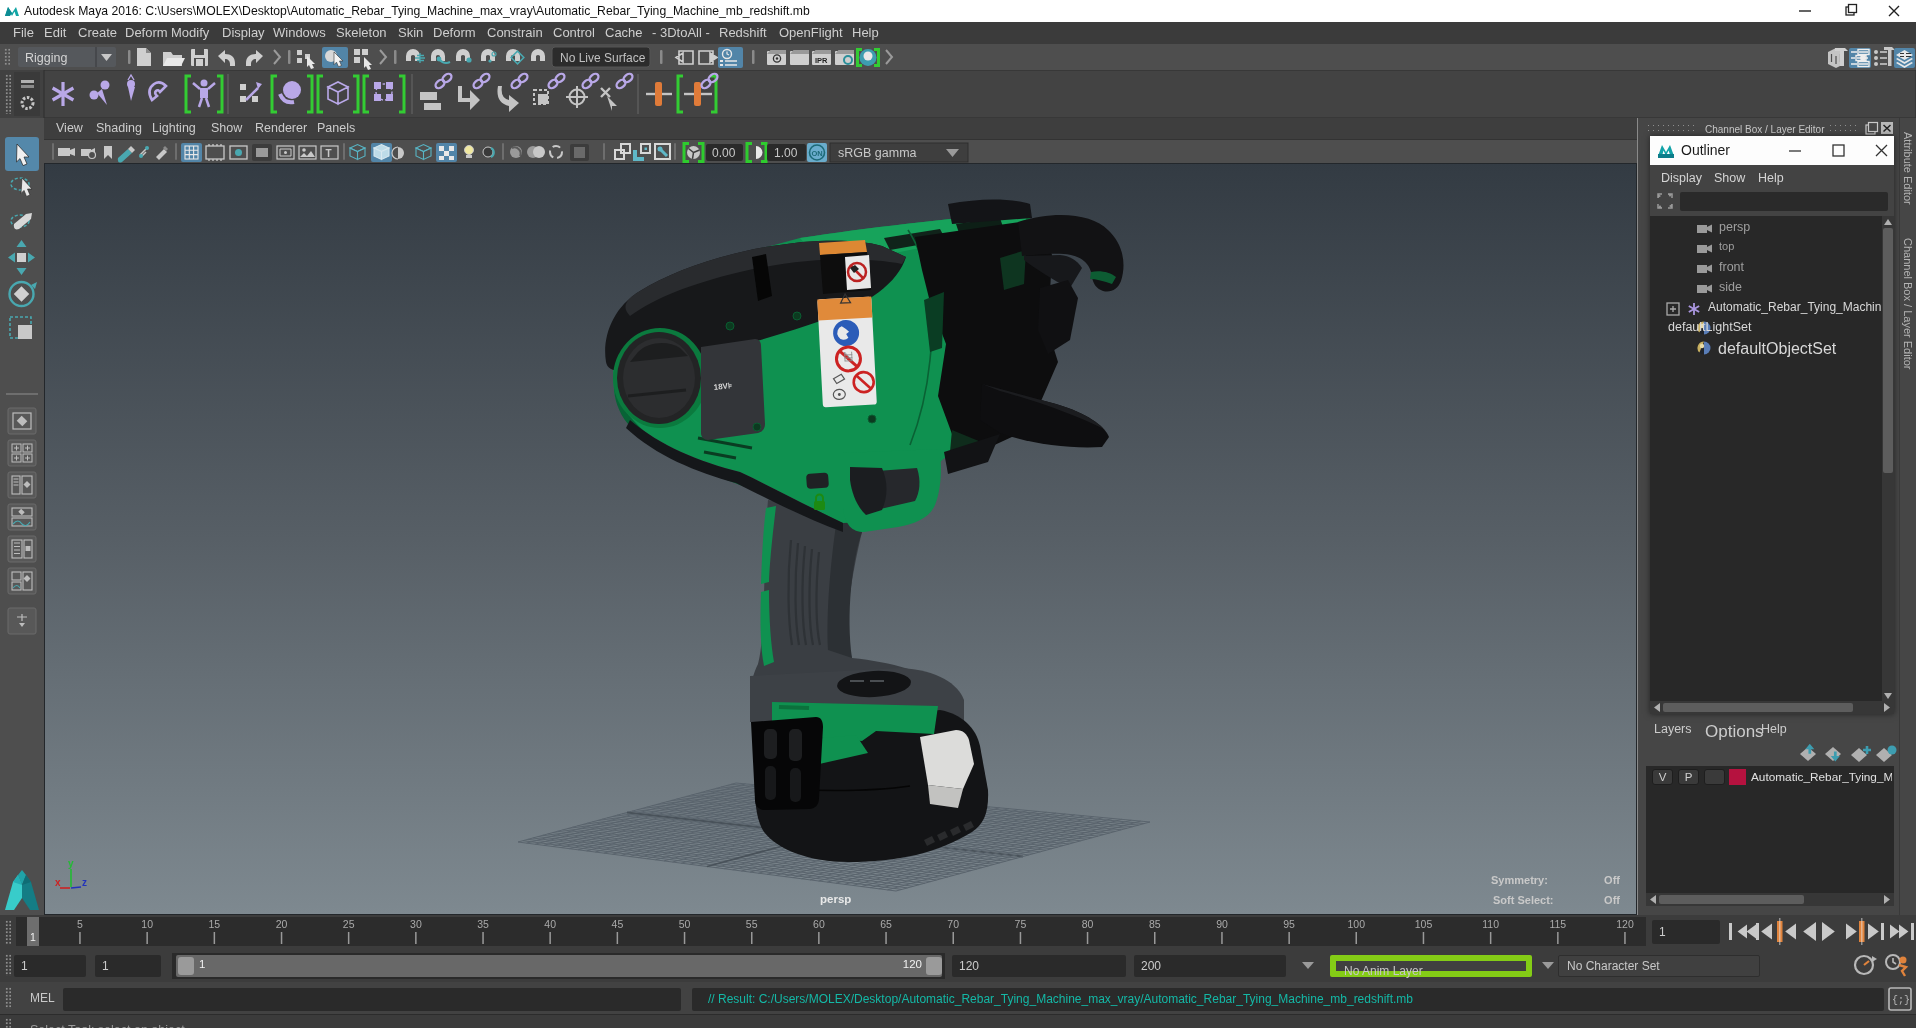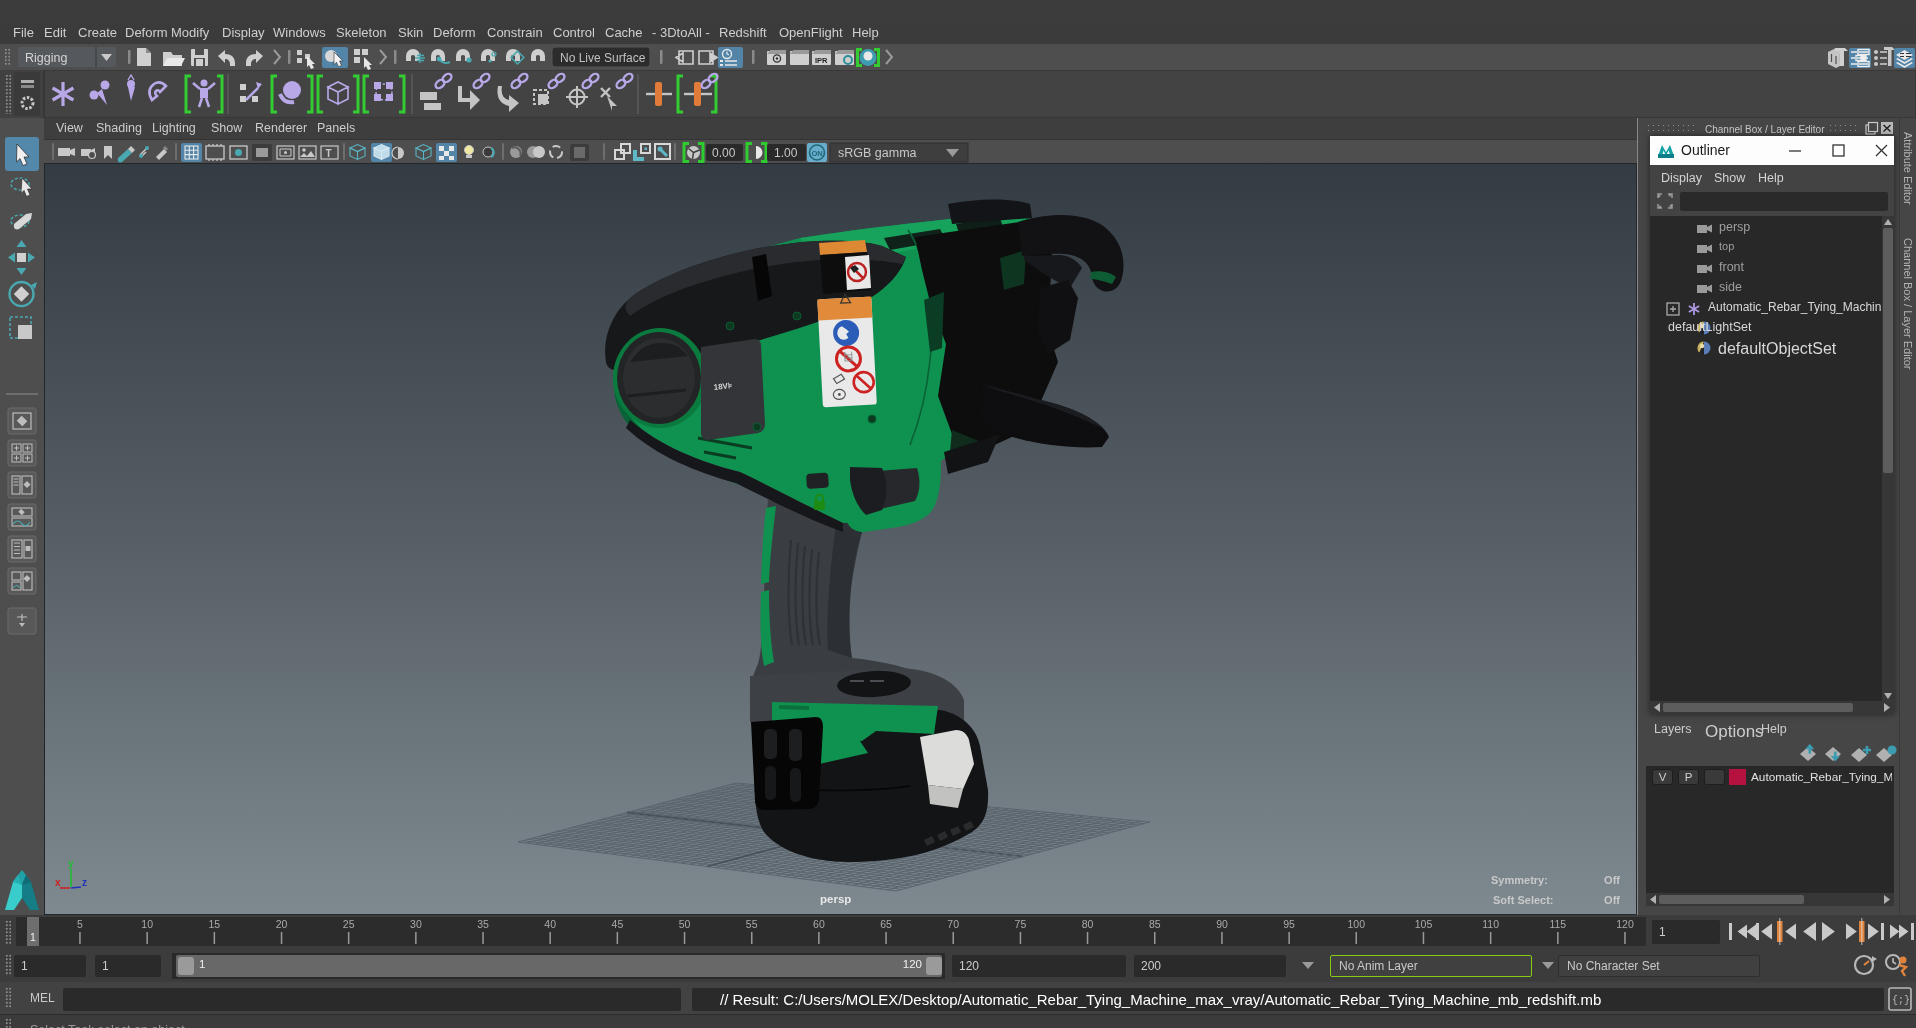--- a/index.html
+++ b/index.html
@@ -27,20 +27,33 @@
 .dfield{position:absolute;background:#2a2a2a;border-radius:2px;color:#cccccc;font-size:12px;}
 .grip{position:absolute;width:6px;background-image:radial-gradient(circle,#8f8f8f 0.9px,transparent 1px);background-size:3.5px 3.5px;}
 .outliner{position:absolute;left:1650px;top:136px;width:244px;height:578px;background:#434343;box-shadow:0 0 6px rgba(0,0,0,.5);}
 .ol-title{position:absolute;left:0;top:0;width:244px;height:29px;background:#fdfdfd;}
 .ol-menu span{position:absolute;top:0;font-size:12.5px;color:#d4d4d4;}
 .scroll{position:absolute;background:#373737;}
 .thumb{position:absolute;background:#5d5d5d;border-radius:2px;}
 </style></head>
 <body>
 <div id="root">
+<div class="abs titlebar">
+<svg class="abs" style="left:4px;top:3px" width="16" height="16" viewBox="0 0 16 16">
+        <path d="M1 13 L4 4 L8 10 L12 4 L15 13 L12 13 L10.5 8.5 L8 13 L5.5 8.5 L4 13 Z" fill="#12a5a5"></path>
+        <path d="M1 13 L4 4 L8 10 L6 13 Z" fill="#0e8c94"></path>
+      </svg>
+<div class="txt">Autodesk Maya 2016: C:\Users\MOLEX\Desktop\Automatic_Rebar_Tying_Machine_max_vray\Automatic_Rebar_Tying_Machine_mb_redshift.mb</div>
+<svg class="abs" style="left:1793px;top:0" width="120" height="22" viewBox="0 0 120 22">
+<line x1="6" y1="11" x2="18" y2="11" stroke="#222" stroke-width="1.4"></line>
+<rect x="53" y="7" width="8" height="8" fill="none" stroke="#222" stroke-width="1.3"></rect>
+<rect x="55.5" y="4.5" width="8" height="8" fill="#fff" stroke="#222" stroke-width="1.3"></rect>
+<path d="M96 6 L106 16 M106 6 L96 16" stroke="#222" stroke-width="1.4"></path>
+</svg>
+    </div>
 <div class="abs menubar">
       <span style="left:13px">File</span>
       <span style="left:44px">Edit</span>
       <span style="left:78px">Create</span>
       <span style="left:125px">Deform</span>
       <span style="left:171px">Modify</span>
       <span style="left:222px">Display</span>
       <span style="left:273px">Windows</span>
       <span style="left:336px">Skeleton</span>
       <span style="left:398px">Skin</span>
@@ -877,42 +890,42 @@
     <div class="abs" style="left:176px;top:7px;width:766px;height:22px;background:#686868;border-radius:2px"></div>
     <div class="abs" style="left:178px;top:9px;width:16px;height:18px;background:#9a9a9a;border-radius:3px"></div>
     <div class="abs" style="left:926px;top:9px;width:16px;height:18px;background:#9a9a9a;border-radius:3px"></div>
     <div class="abs" style="left:199px;top:10px;font-size:11.5px;color:#f0f0f0">1</div>
     <div class="abs" style="left:898px;top:10px;font-size:11.5px;color:#f0f0f0;text-align:right;width:24px">120</div>
     <div class="dfield" style="left:952px;top:7px;width:174px;height:22px;line-height:22px;padding-left:7px">120</div>
     <div class="dfield" style="left:1134px;top:7px;width:152px;height:22px;line-height:22px;padding-left:7px">200</div>
     <svg class="abs" style="left:1300px;top:12px" width="16" height="10" viewBox="0 0 16 10">
       <path d="M2 2 h12 l-6 7 z" fill="#9a9a9a"></path>
     </svg>
-    <div class="abs" style="left:1330px;top:7px;width:202px;height:22px;background:#404040;border:1px solid #84cc16;border-radius:2px;color:#c8c8c8;font-size:12px;line-height:21px;padding-left:8px">No Anim Layer</div>
+    <div class="abs" style="left:1330px;top:7px;width:202px;height:22px;background:#404040;border:6px solid #84cc16;border-radius:2px;color:#c8c8c8;font-size:12px;line-height:21px;padding-left:8px">No Anim Layer</div>
     <svg class="abs" style="left:1540px;top:12px" width="16" height="10" viewBox="0 0 16 10">
       <path d="M2 2 h12 l-6 7 z" fill="#9a9a9a"></path>
     </svg>
     <div class="abs" style="left:1558px;top:7px;width:202px;height:22px;background:#404040;border:1px solid #2e2e2e;border-radius:2px;color:#c8c8c8;font-size:12px;line-height:21px;padding-left:8px">No Character Set</div>
     <svg class="abs" style="left:1852px;top:4px" width="26" height="26" viewBox="0 0 26 26">
       <circle cx="12" cy="13" r="9" fill="none" stroke="#b8b8b8" stroke-width="2.2"></circle>
       <path d="M12 13 l5 -4" stroke="#e0833c" stroke-width="2.2"></path>
       <path d="M20 4 l5 3 l-5 3 z" fill="#b8b8b8"></path>
     </svg>
     <svg class="abs" style="left:1884px;top:4px" width="28" height="26" viewBox="0 0 28 26">
       <circle cx="9" cy="10" r="7" fill="none" stroke="#b8b8b8" stroke-width="2"></circle>
       <path d="M9 6 v4 l3 2" stroke="#b8b8b8" stroke-width="1.6" fill="none"></path>
       <circle cx="19" cy="8" r="3.5" fill="#e0833c"></circle>
       <path d="M15 13 l7 2 l-4 4 l3 5" stroke="#e0833c" stroke-width="2.4" fill="none"></path>
     </svg>
   </div>
 <div class="abs melbar">
     <div class="grip" style="left:5px;top:5px;height:22px"></div>
     <div class="abs" style="left:30px;top:9px;font-size:12px;color:#c8c8c8">MEL</div>
     <div class="dfield" style="left:63px;top:6px;width:618px;height:23px"></div>
-    <div class="dfield" style="left:692px;top:6px;width:1192px;height:23px;line-height:23px;padding-left:28px;color:#ffffff;font-size:15px;white-space:nowrap;overflow:hidden">// Result: C:/Users/MOLEX/Desktop/Automatic_Rebar_Tying_Machine_max_vray/Automatic_Rebar_Tying_Machine_mb_redshift.mb</div>
+    <div class="dfield" style="left:692px;top:6px;width:1192px;height:23px;line-height:23px;padding-left:16px;color:#14b8a6;font-size:12px;white-space:nowrap;overflow:hidden">// Result: C:/Users/MOLEX/Desktop/Automatic_Rebar_Tying_Machine_max_vray/Automatic_Rebar_Tying_Machine_mb_redshift.mb</div>
     <svg class="abs" style="left:1888px;top:5px" width="24" height="24" viewBox="0 0 24 24">
       <rect x="1" y="1" width="22" height="22" rx="2" fill="none" stroke="#b8b8b8" stroke-width="1.6"></rect>
       <text x="4" y="16" font-size="10" fill="#b8b8b8" font-family="Liberation Mono">{;}</text>
     </svg>
   </div>
 <div class="abs helpbar">
     <div class="grip" style="left:5px;top:3px;height:10px"></div>
     <div class="abs" style="left:30px;top:8px;font-size:12.5px;color:#9a9a9a">Select Tool: select an object</div>
   </div>
 

